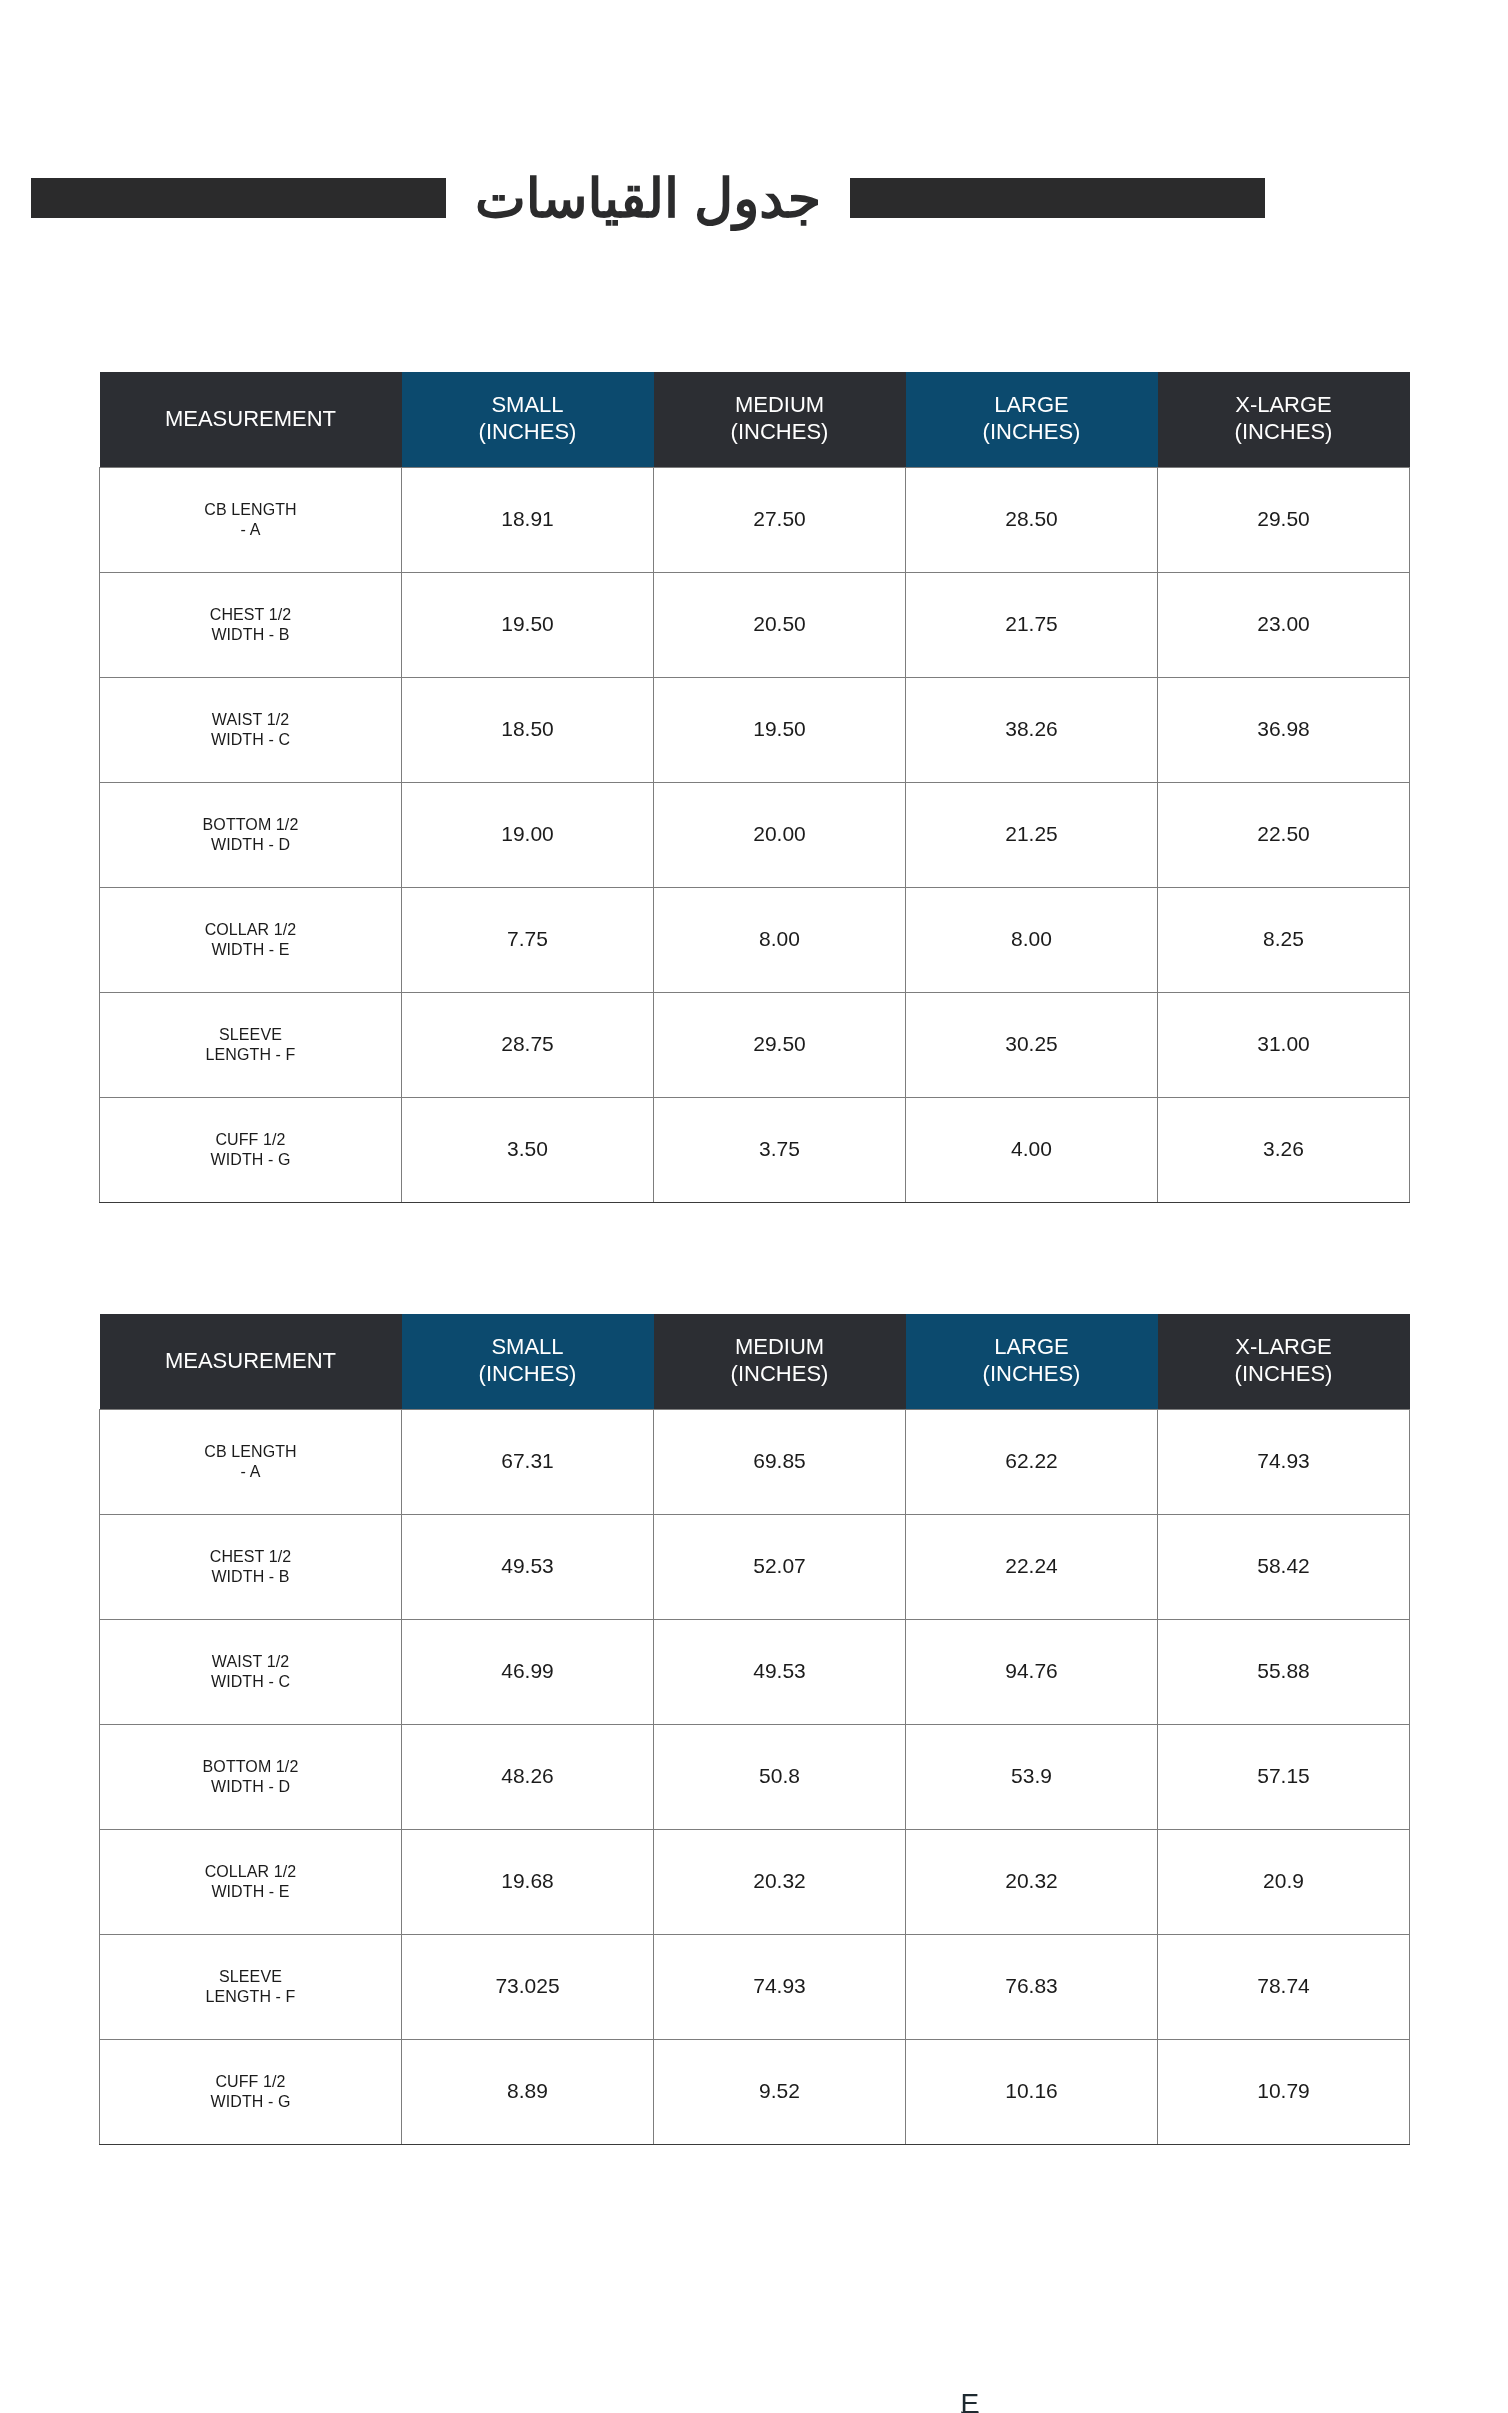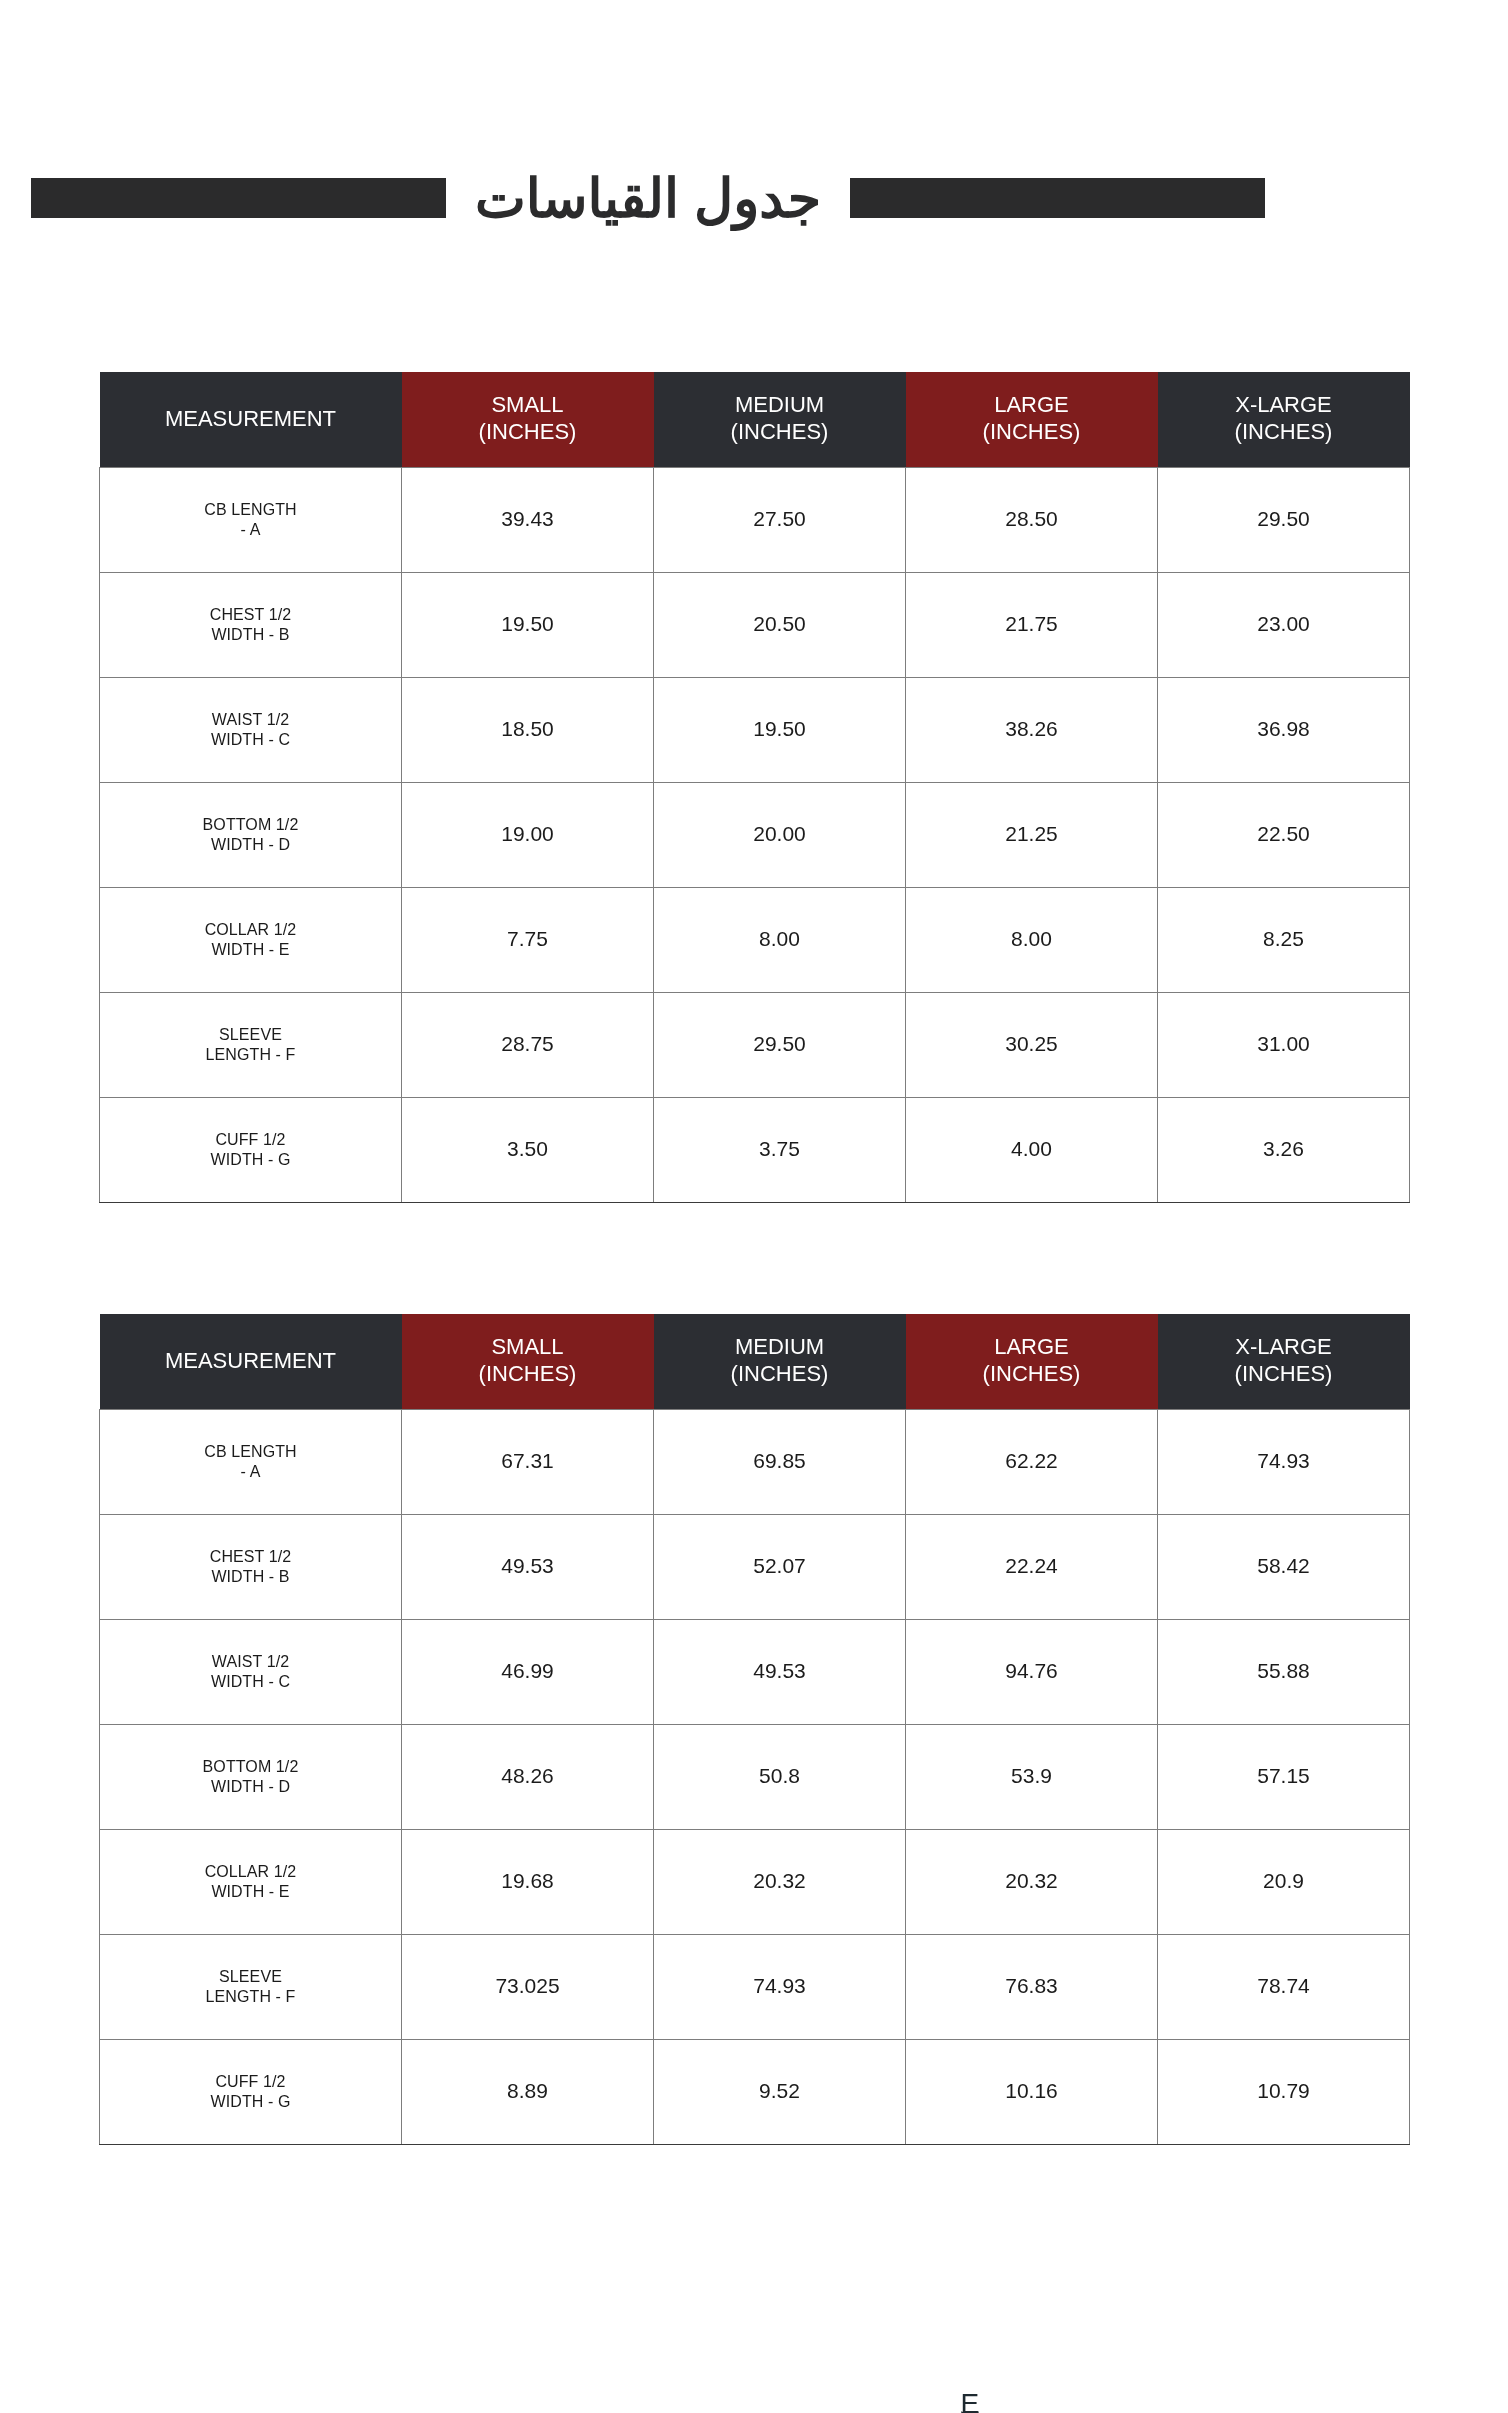--- a/index.html
+++ b/index.html
@@ -57,21 +57,21 @@
     color: #ffffff;
     font-size: 22px;
     font-weight: 400;
     line-height: 1.22;
     text-align: center;
     vertical-align: middle;
     border: none;
     padding: 0 4.8px;
   }
   .sizetable thead th.dark  { background: #2c2e33; }
-  .sizetable thead th.light { background: #7f1d1d; }
+  .sizetable thead th.light { background: #0c4a6e; }
 
   .sizetable tbody td {
     height: 105px;
     text-align: center;
     vertical-align: middle;
     font-size: 21px;
     font-weight: 400;
     color: #1b1b1b;
     line-height: 1.25;
     border: 1px solid #7d7d7d;
@@ -133,21 +133,21 @@
         </th>
         <th class="dark">
           <span class="hdr-line1">X-LARGE</span>
           <span class="hdr-line2">(INCHES)</span>
         </th>
       </tr>
     </thead>
     <tbody>
       <tr>
         <td><span>CB LENGTH</span><br><span>- A</span></td>
-        <td>39.43</td>
+        <td>18.91</td>
         <td>27.50</td>
         <td>28.50</td>
         <td>29.50</td>
       </tr>
       <tr>
         <td><span>CHEST 1/2</span><br><span>WIDTH - B</span></td>
         <td>19.50</td>
         <td>20.50</td>
         <td>21.75</td>
         <td>23.00</td>

